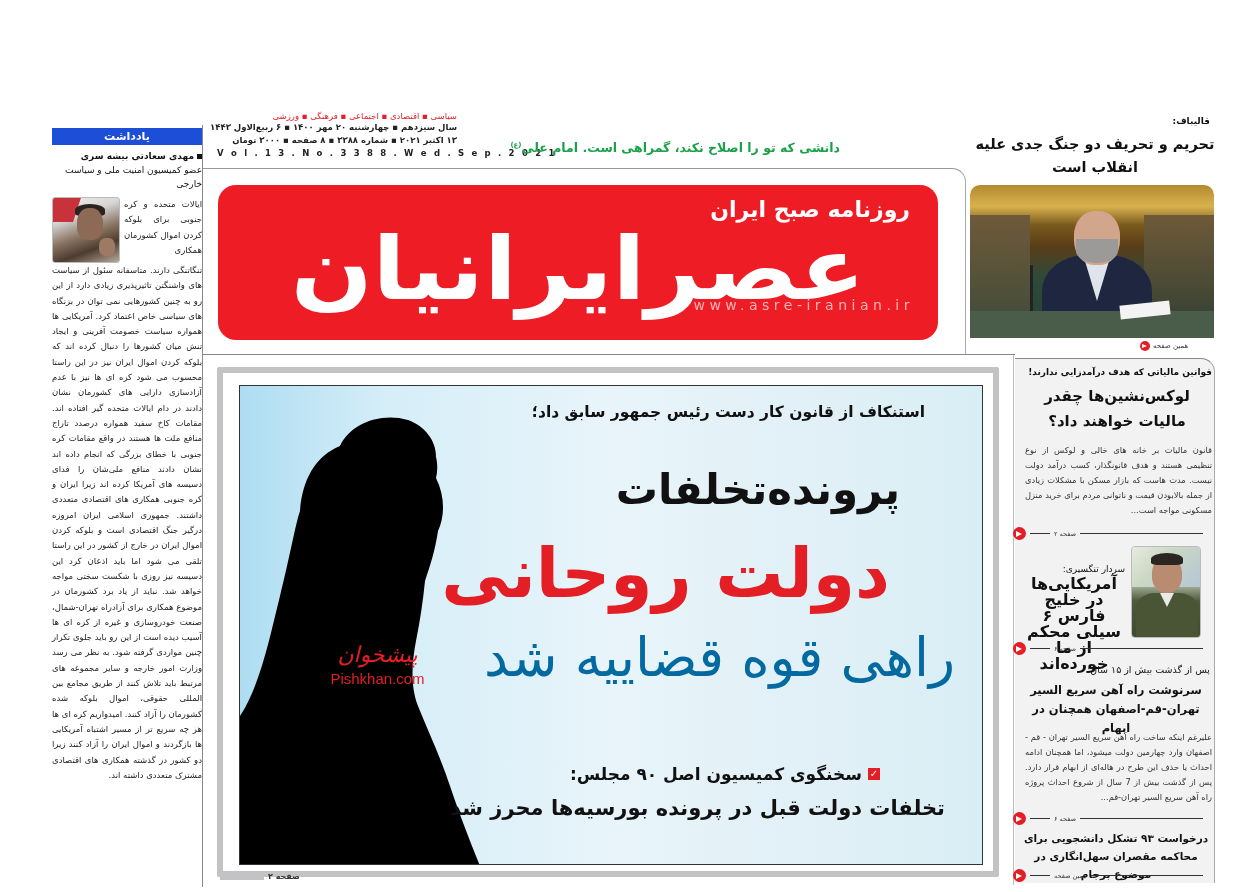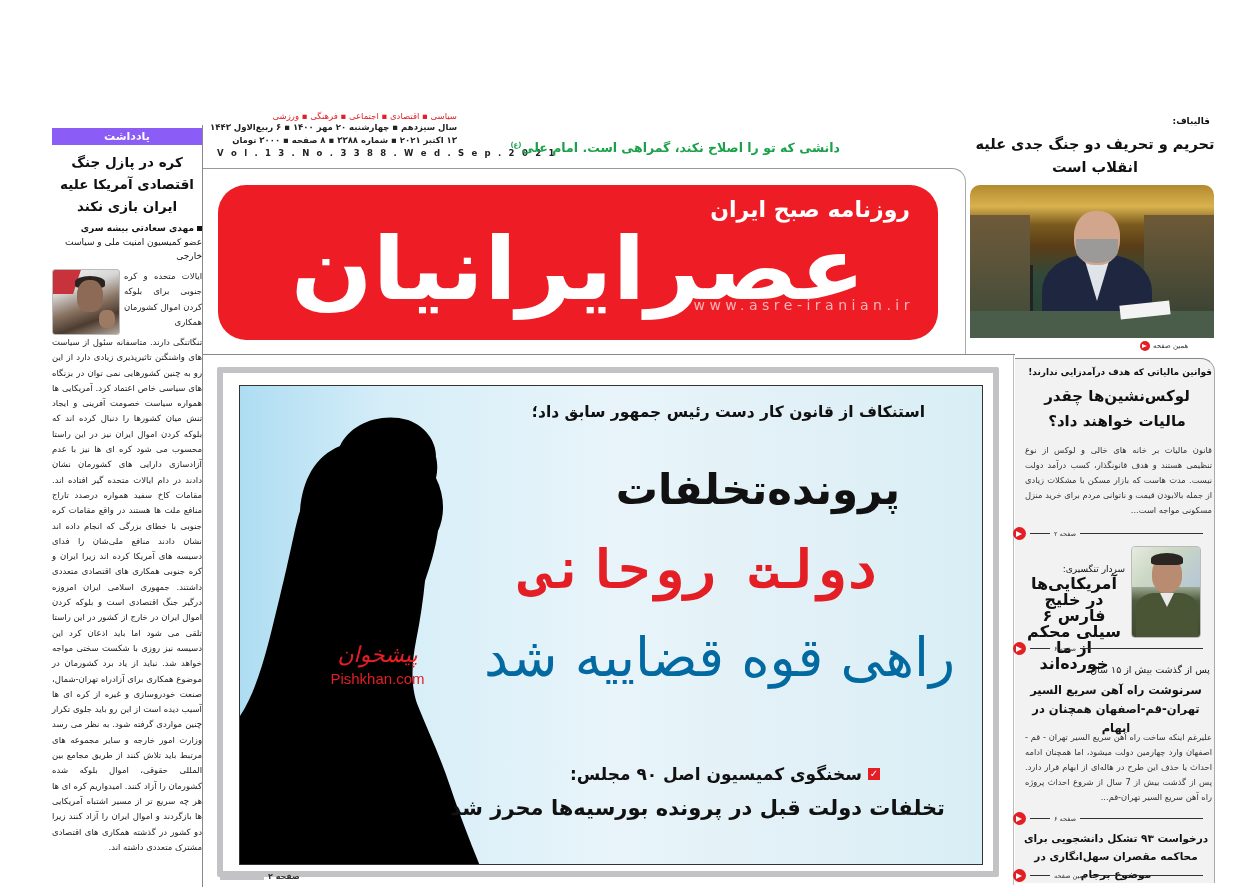--- a/index.html
+++ b/index.html
@@ -2,21 +2,21 @@
 <html><head>
 <meta charset="utf-8">
 <style>
   * { box-sizing: border-box; margin: 0; padding: 0; }
   html, body { width: 1250px; height: 892px; background: #ffffff; overflow: hidden; }
   body { position: relative; font-family: "DejaVu Sans", sans-serif; color: #111; direction: ltr; }
   .abs { position: absolute; }
 
   
   #editorial { left: 52px; top: 128px; width: 150px; height: 755px; }
-  #editorial .kicker-bar { width: 150px; height: 17px; background: #8b5cf6; color: #fff; font-size: 11px; font-weight: bold; line-height: 17px; text-align: center; }
+  #editorial .kicker-bar { width: 150px; height: 17px; background: #1d4ed8; color: #fff; font-size: 11px; font-weight: bold; line-height: 17px; text-align: center; }
   #editorial .title { margin-top: 6px; font-size: 13.5px; font-weight: bold; line-height: 22px; text-align: center; direction: rtl; }
   #editorial .byline { margin-top: 4px; font-size: 9px; line-height: 14px; direction: rtl; text-align: right; font-weight: bold; }
   #editorial .byline .sq { display: inline-block; width: 5px; height: 5px; background: #111; margin-left: 3px; vertical-align: middle; }
   #editorial .body-top { margin-top: 6px; display: flex; direction: rtl; gap: 4px; }
   #editorial .photo { width: 68px; height: 66px; flex: none; border: 1px solid #bbb; border-radius: 3px; background: linear-gradient(160deg, #f2f2f2 0%, #d6d6d6 30%, #8a7462 55%, #4c3c30 75%, #b7a89a 100%); position: relative; overflow: hidden; }
   #editorial .photo .red { position: absolute; left: 0; top: 0; width: 28px; height: 24px; background: #c8323a; transform: skewX(-18deg); left: -4px; }
   #editorial .photo .face { position: absolute; left: 24px; top: 10px; width: 26px; height: 32px; background: #8d6a55; border-radius: 45% 45% 40% 40%; }
   #editorial .photo .hair { position: absolute; left: 22px; top: 6px; width: 30px; height: 12px; background: #2b2320; border-radius: 50% 50% 20% 20%; }
   #editorial .photo .hand { position: absolute; left: 46px; top: 40px; width: 16px; height: 18px; background: #9c7a64; border-radius: 40%; }
   #editorial .txt { font-size: 8.5px; line-height: 15.3px; direction: rtl; text-align: justify; color: #222; }
@@ -25,21 +25,21 @@
   #ed-vline { left: 202px; top: 125px; width: 1px; height: 762px; background: #888; }
 
   
   #meta { left: 217px; top: 111px; width: 240px; }
   #meta .sections { font-size: 8.5px; color: #e31e24; direction: rtl; text-align: right; letter-spacing: 0.2px; white-space: nowrap; }
   #meta .line { font-size: 8.5px; color: #222; direction: rtl; text-align: right; white-space: nowrap; line-height: 13px; font-weight: bold; }
   #meta .vol { font-size: 8.5px; letter-spacing: 2.2px; color: #222; font-weight: bold; white-space: nowrap; line-height: 13px; }
   #quote { left: 540px; top: 140px; width: 300px; font-size: 12.5px; font-weight: bold; color: #1aa24a; direction: rtl; text-align: right; white-space: nowrap; }
   #quote sup { font-size: 7px; }
   #logo-frame { left: 203px; top: 168px; width: 763px; height: 186px; border-top: 1px solid #999; border-right: 1px solid #aaa; border-radius: 0 14px 0 0; }
-  #logo { left: 218px; top: 185px; width: 720px; height: 155px; background: #ee1c25; border-radius: 28px; overflow: hidden; }
+  #logo { left: 218px; top: 185px; width: 720px; height: 155px; background: #ee1c25; border-radius: 18px; overflow: hidden; }
   #logo .tagline { position: absolute; right: 28px; top: 12px; color: #fff; font-size: 22px; font-weight: bold; direction: rtl; white-space: nowrap; }
   #logo .wordmark { position: absolute; left: 20px; right: 20px; top: 34px; color: #fff; font-size: 96px; font-weight: bold; line-height: 100px; direction: rtl; text-align: center; letter-spacing: -2px; white-space: nowrap; font-family: "DejaVu Sans", sans-serif; transform: scaleY(0.9); }
   #logo .url { position: absolute; right: 24px; top: 112px; color: #f9b5b7; font-size: 14px; font-weight: normal; letter-spacing: 4.5px; white-space: nowrap; }
 
   
   #gh-kicker { left: 1020px; top: 116px; width: 190px; font-size: 9px; font-weight: bold; direction: rtl; text-align: right; }
   #gh-title { left: 975px; top: 133px; width: 240px; font-size: 14.5px; line-height: 23px; font-weight: bold; direction: rtl; text-align: center; }
   #gh-photo { left: 970px; top: 185px; width: 244px; height: 153px; border-radius: 10px 10px 0 0; overflow: hidden; background: linear-gradient(180deg, #b38a2e 0%, #d9b24f 14%, #7a5b1e 26%, #5a3d18 40%, #2f4a3a 60%, #274030 100%); }
   #gh-photo .panel-l { position: absolute; left: 0; top: 30px; width: 60px; height: 123px; background: linear-gradient(180deg,#6f5a3a,#3c4a3a); }
   #gh-photo .panel-r { position: absolute; right: 0; top: 30px; width: 70px; height: 123px; background: linear-gradient(180deg,#6e5a38,#2f3e33); }
@@ -91,37 +91,36 @@
   #sep4 { left: 1013px; top: 869px; width: 190px; }
 
   
   #main-frame-outer { left: 203px; top: 354px; width: 812px; height: 533px; border-top: 1px solid #888; }
   #main-frame { left: 217px; top: 367px; width: 782px; height: 510px; background: #c3c3c6; border-radius: 2px; }
   #main-frame .inner { position: absolute; left: 6px; top: 6px; right: 6px; bottom: 6px; background: #fff; }
   #main-img { left: 239px; top: 385px; width: 744px; height: 480px; background: linear-gradient(90deg, #aeddf2 0%, #d6eef8 20%, #e8f4fa 50%, #e0f0f6 80%, #d8eef5 100%); border: 1px solid #333; overflow: hidden; }
   #silhouette { position: absolute; left: 0; top: 0; width: 744px; height: 480px; }
   #main-kicker { left: 560px; top: 403px; width: 365px; font-size: 15.5px; font-weight: bold; direction: rtl; text-align: right; white-space: nowrap; color: #111; }
   #main-h1 { left: 520px; top: 450px; width: 380px; font-size: 42px; font-weight: bold; direction: rtl; text-align: right; white-space: nowrap; color: #111; line-height: 80px; letter-spacing: -1px; }
-  #main-h2 { left: 520px; top: 534px; width: 370px; font-size: 54px; font-weight: bold; direction: rtl; text-align: left; white-space: nowrap; color: #e31e24; line-height: 80px; letter-spacing: -1px; font-family: Liberation Mono, monospace; }
+  #main-h2 { left: 520px; top: 534px; width: 370px; font-size: 68px; font-weight: bold; direction: rtl; text-align: left; white-space: nowrap; color: #e31e24; line-height: 80px; letter-spacing: -1px; }
   #main-h3 { left: 500px; top: 618px; width: 455px; font-size: 54px; font-weight: normal; direction: rtl; text-align: right; white-space: nowrap; color: #0369a1; line-height: 80px; letter-spacing: -1px; }
   #sub-kicker { left: 560px; top: 764px; width: 320px; font-size: 17px; font-weight: bold; direction: rtl; text-align: right; white-space: nowrap; color: #111; display: flex; align-items: center; gap: 6px; justify-content: flex-start; }
   #sub-kicker .chk { width: 12px; height: 12px; background: #e31e24; color: #fff; font-size: 10px; line-height: 12px; text-align: center; flex: none; }
   #sub-title { left: 530px; top: 796px; width: 415px; font-size: 21px; font-weight: bold; direction: rtl; text-align: right; white-space: nowrap; color: #111; }
   #watermark { left: 315px; top: 640px; width: 125px; text-align: center; }
   #watermark .fa { font-size: 22px; color: #e31e24; font-style: italic; direction: rtl; line-height: 30px; font-family: "DejaVu Serif", serif; }
   #watermark .en { font-size: 15px; color: #e31e24; font-weight: normal; font-family: "Liberation Sans", sans-serif; }
   #main-page-ref { left: 220px; top: 872px; font-size: 8px; font-weight: bold; color: #333; white-space: nowrap; display: flex; align-items: center; gap: 4px; }
   #main-page-ref .bar { width: 44px; height: 6px; background: #c3c3c6; }
 </style>
 </head>
 <body>
 
 <div id="editorial" class="abs">
   <div class="kicker-bar">یادداشت</div>
-  <div class="title">کره در پازل جنگ اقتصادی آمریکا علیه ایران بازی نکند</div>
   <div class="byline">
     <span class="sq"></span><span>مهدی سعادتی بیشه سری</span><br>
     <span style="font-weight:normal">عضو کمیسیون امنیت ملی و سیاست خارجی</span>
   </div>
   <div class="body-top">
     <div class="txt txt-side">ایالات متحده و کره جنوبی برای بلوکه کردن اموال کشورمان همکاری</div>
     <div class="photo">
       <div class="red"></div>
         <div class="hair"></div>
         <div class="face"></div>

